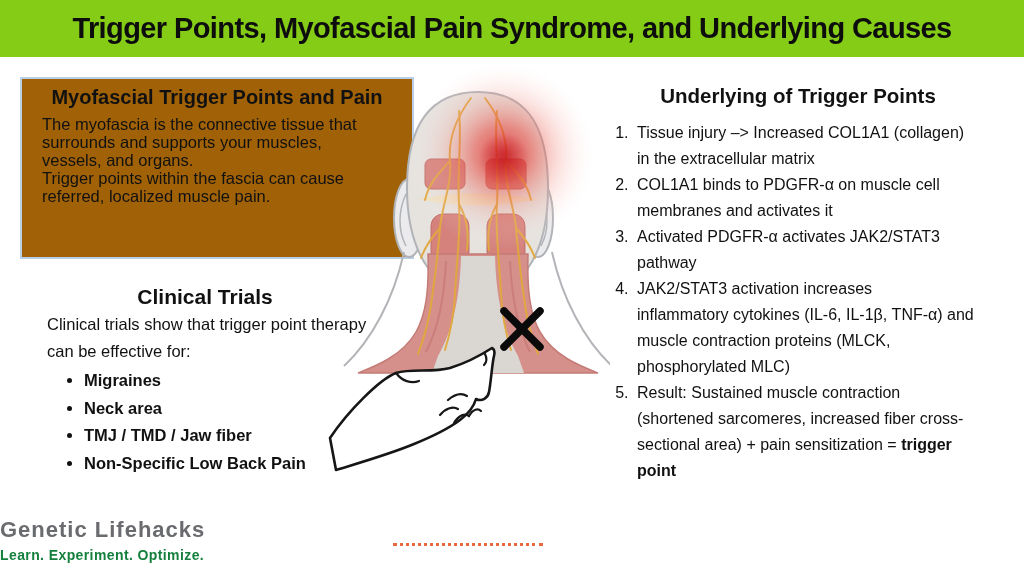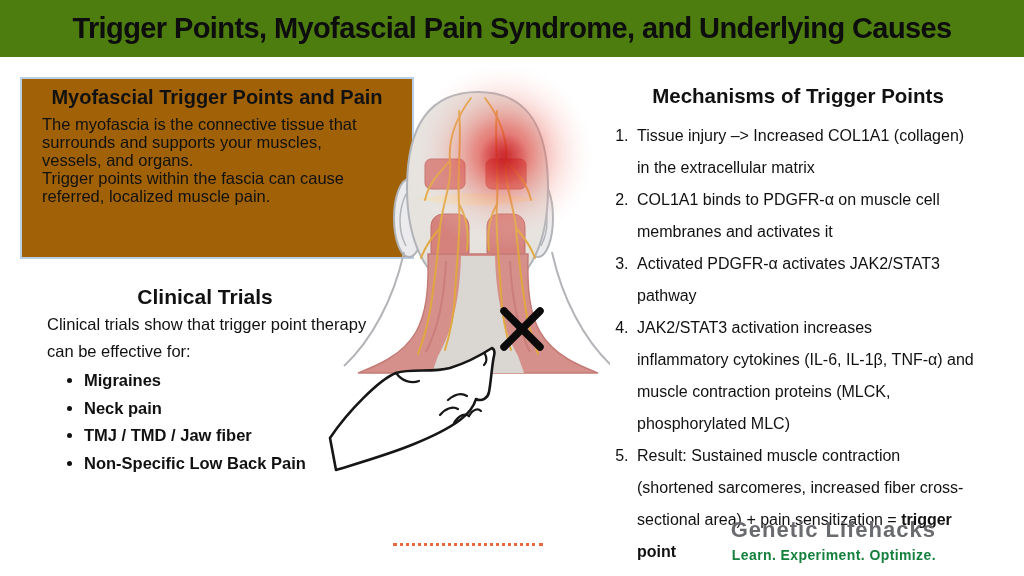--- a/index.html
+++ b/index.html
@@ -1,41 +1,41 @@
 <!DOCTYPE html>
 <html><head>
 <meta charset="utf-8">
 <style>
   html,body{margin:0;padding:0;background:#fff;}
   #canvas{position:relative;width:1024px;height:576px;background:#ffffff;overflow:hidden;
           font-family:"Liberation Sans",sans-serif;color:#111;}
   
-  .header{position:absolute;left:0;top:0;width:1024px;height:57px;background:#4d7c0f;
+  .header{position:absolute;left:0;top:0;width:1024px;height:57px;background:#84cc16;
           display:flex;align-items:center;justify-content:center;text-align:right;}
   .header h1{margin:0;font-size:29px;font-weight:700;letter-spacing:-0.6px;color:#0d0d0d;}
   
   .info-box{position:absolute;left:20px;top:77px;width:394px;height:182px;background:#a16207;
             border:2px solid #b9cfe8;box-sizing:border-box;}
   .info-box h2{margin:7px 6px 4px 6px;text-align:center;font-size:20px;font-weight:700;}
   .info-box .body{margin:0;padding:2px 10px 0 20px;font-size:16.5px;line-height:18px;white-space:pre-line;}
   
   .clinical{position:absolute;left:12px;top:285px;width:410px;}
   .clinical h2{margin:0;text-align:center;font-size:21px;font-weight:700;transform:translateX(-12px);}
   .clinical .intro{margin:2px 0 0 0;padding-left:35px;font-size:16.5px;line-height:27px;white-space:pre-line;}
   .clinical ul{margin:2px 0 0 0;padding-left:72px;font-size:16.5px;font-weight:700;line-height:27.5px;}
   
   .mechanisms{position:absolute;left:606px;top:84px;width:412px;}
   .mechanisms h2{margin:0;text-align:center;font-size:20.5px;font-weight:700;transform:translateX(-14px);}
-  .mechanisms ol{margin:12px 0 0 0;padding-left:27px;font-size:16px;line-height:32px;}
+  .mechanisms ol{margin:12px 0 0 0;padding-left:27px;font-size:16px;line-height:26px;}
   .mechanisms li{padding-left:4px;white-space:pre-line;}
   .mechanisms li b{font-weight:700;}
   
   .figure{position:absolute;left:328px;top:66px;width:282px;height:432px;}
   
-  .logo{position:absolute;left:0;top:519px;width:936px;text-align:right;}
+  .logo{position:absolute;left:0;top:519px;width:936px;text-align:left;}
   .logo .name{font-size:22px;font-weight:700;letter-spacing:1px;color:#6a6b6e;line-height:22px;}
   .logo .divider{width:150px;margin:2px auto 2px auto;border-top:3px dotted #e8693c;height:0;}
   .logo .tagline{font-size:14px;font-weight:700;letter-spacing:.4px;color:#15803d;line-height:15px;}
 </style>
 </head>
 <body>
 
 <div id="canvas">
 
   <div class="header">
@@ -50,28 +50,28 @@
 Trigger points within the fascia can cause
 referred, localized muscle pain.</p>
   </div>
 
   <div class="clinical">
     <h2>Clinical Trials</h2>
     <p class="intro">Clinical trials show that trigger point therapy
 can be effective for:</p>
     <ul>
         <li>Migraines</li>
-        <li>Neck pain</li>
+        <li>Neck area</li>
         <li>TMJ / TMD / Jaw fiber</li>
         <li>Non-Specific Low Back Pain</li>
       </ul>
   </div>
 
   <div class="mechanisms">
-    <h2>Mechanisms of Trigger Points</h2>
+    <h2>Underlying of Trigger Points</h2>
     <ol>
         <li>Tissue injury –&gt; Increased COL1A1 (collagen)
 in the extracellular matrix</li>
         <li>COL1A1 binds to PDGFR-α on muscle cell
 membranes and activates it</li>
         <li>Activated PDGFR-α  activates JAK2/STAT3
 pathway</li>
         <li>JAK2/STAT3 activation increases
 inflammatory cytokines (IL-6, IL-1β, TNF-α) and
 muscle contraction proteins (MLCK,

